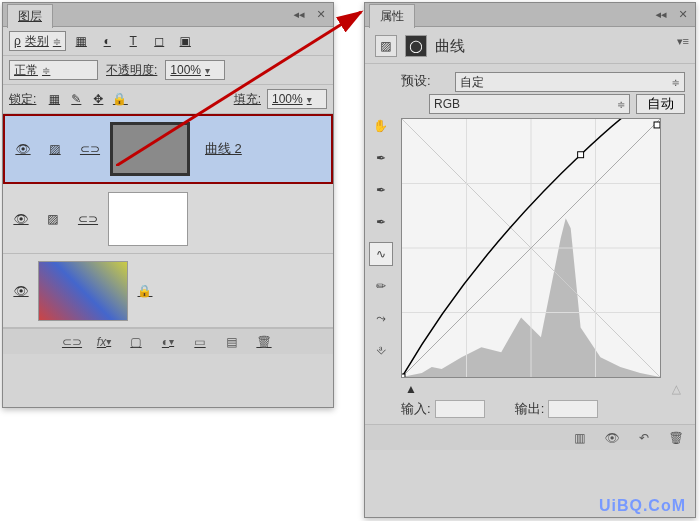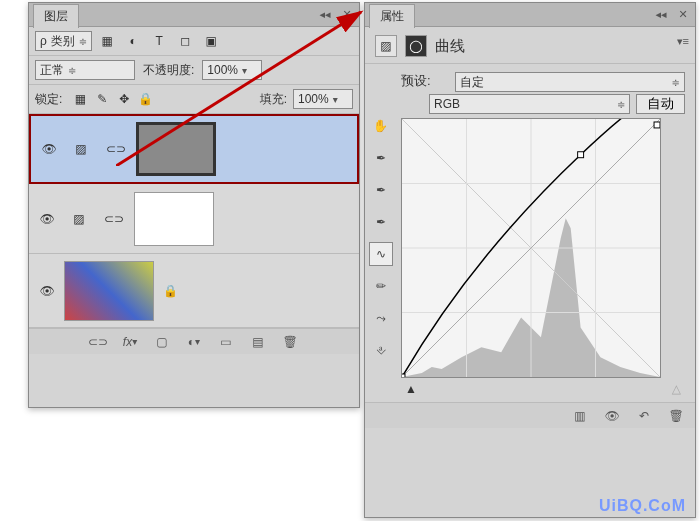--- a/index.html
+++ b/index.html
@@ -41,21 +41,21 @@
   }
   .icon-btn {
     width: 16px; height: 16px;
     display: inline-flex; align-items: center; justify-content: center;
     cursor: pointer;
     font-size: 11px;
     color: #555;
   }
 
   
-  #layers-panel { left: 28px; top: 2px; width: 332px; height: 406px; }
+  #layers-panel { left: 2px; top: 2px; width: 332px; height: 406px; text-decoration: underline; }
   .layers-toolbar1 {
     display: flex; align-items: center; gap: 6px; padding: 4px 6px;
     border-bottom: 1px solid #bbb;
   }
   .dropdown {
     background: #e8e8e8;
     border: 1px solid #888;
     padding: 1px 4px;
     display: flex; align-items: center;
     gap: 4px;
@@ -223,21 +223,21 @@
     <div class="tool-icons">
       <span class="tico">▦</span>
       <span class="tico">◐</span>
       <span class="tico">T</span>
       <span class="tico">◻</span>
       <span class="tico">▣</span>
     </div>
   </div>
 
   <div class="layers-toolbar2">
-    <div class="dropdown" style="width:100px">
+    <div class="dropdown" style="width:89px">
       <span>正常</span>
       <span class="arrow">≑</span>
     </div>
     <span>不透明度:</span>
     <div class="dropdown" style="width:60px">
       <span>100%</span>
       <span class="arrow">▾</span>
     </div>
   </div>
 
@@ -263,20 +263,21 @@
         </div>
       <div class="adj-icon-col">
           <span>▨</span>
         </div>
       <div class="link-col">
           <span>⊂⊃</span>
         </div>
       <div class="thumb-col">
           <div class="thumb"></div>
         </div>
+      <div class="name-col">曲线 2</div>
       <div class="lock-col"></div>
     </div>
     <div class="layer-row">
       <div class="eye-col">
           <span>👁</span>
         </div>
       <div class="adj-icon-col">
           <span>▨</span>
         </div>
       <div class="link-col">
@@ -381,20 +382,30 @@
           <rect x="-3" y="257" width="6" height="6" fill="#fff" stroke="#000"></rect>
           <rect x="177" y="33" width="6" height="6" fill="#fff" stroke="#000"></rect>
           <rect x="254" y="3" width="6" height="6" fill="#fff" stroke="#000"></rect>
         </svg>
       </div>
       <div class="slider-row">
         <span class="tri">▲</span>
         <span class="tri" style="color:#aaa">△</span>
       </div>
 
+      <div class="io-row">
+        <div class="io-box">
+          <span>输入:</span>
+          <div class="box"></div>
+        </div>
+        <div class="io-box">
+          <span>输出:</span>
+          <div class="box"></div>
+        </div>
+      </div>
     </div>
   </div>
 
   <div class="props-footer">
     <span class="fico">▥</span>
     <span class="fico">👁</span>
     <span class="fico">↶</span>
     <span class="fico">🗑</span>
   </div>
 </div>

